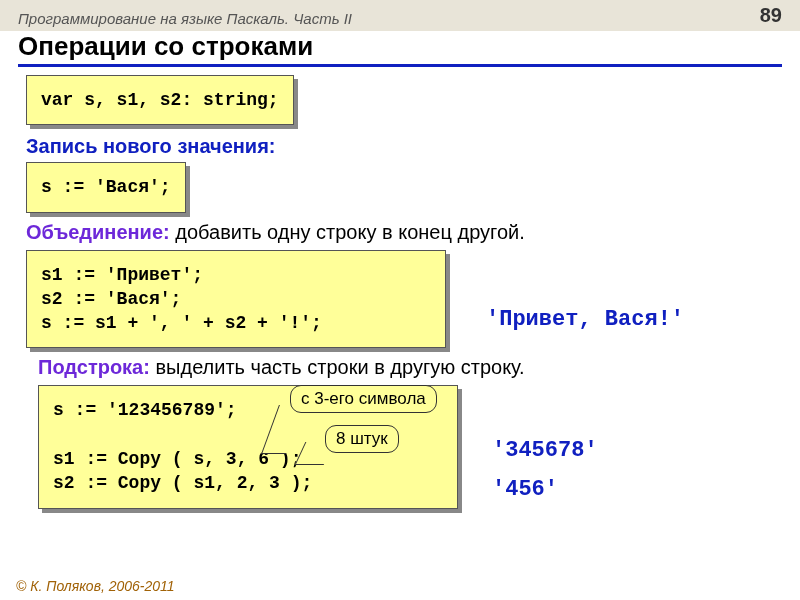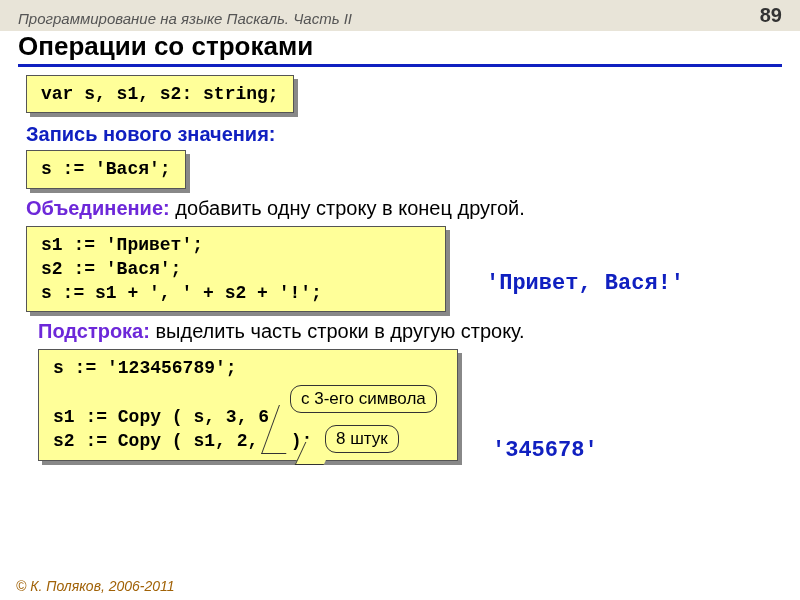--- a/index.html
+++ b/index.html
@@ -39,21 +39,21 @@
   .content {
     padding: 6px 26px;
   }
   .codebox {
     background: #ffff99;
     border: 1px solid #555;
     box-shadow: 4px 4px 0 #888;
     font-family: "Courier New", monospace;
     font-size: 18px;
     font-weight: bold;
-    padding: 6px 14px;
+    padding: 12px 14px;
     line-height: 1.35;
     display: inline-block;
     white-space: pre;
   }
   .codebox.wide { width: 390px; }
   .subhead {
     color: #1020c0;
     font-weight: bold;
     font-size: 20px;
     margin-top: 10px;
@@ -141,15 +141,16 @@
 
 </div>
 
 <div class="tail t1"></div>
 <div class="tail t2"></div>
 <div class="callout c1">с 3-его символа</div>
 <div class="callout c2">8 штук</div>
 
 <div class="results-sub">
   <div class="result">'345678'</div>
+  <div class="result" style="margin-top:14px;">'456'</div>
 </div>
 
 <div class="footer">© К. Поляков, 2006-2011</div>
 
 </body></html>

